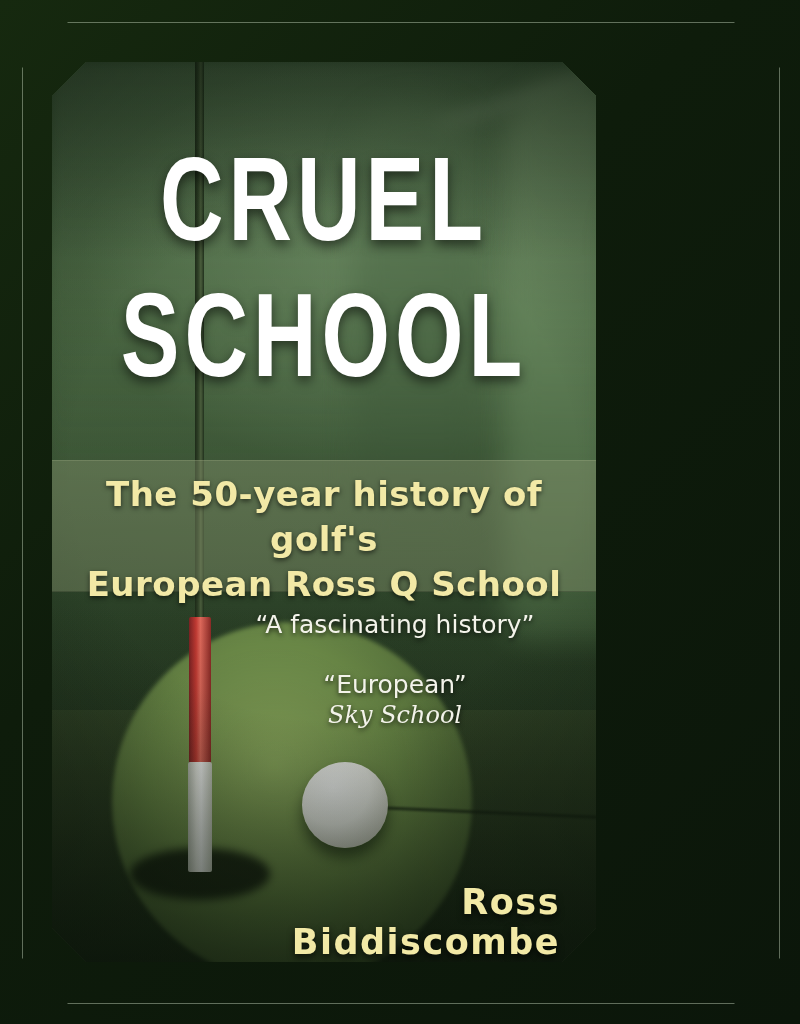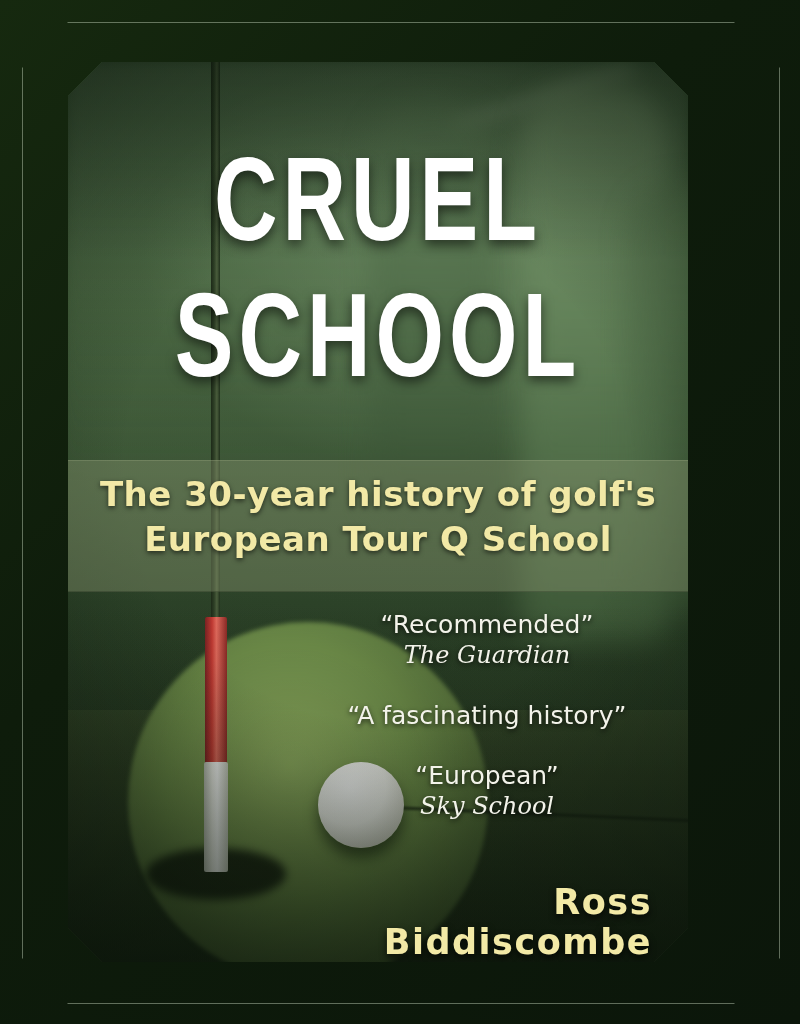--- a/index.html
+++ b/index.html
@@ -36,22 +36,22 @@
     width: 756px; height: 980px;
     border: 1px solid rgba(200, 215, 190, 0.45);
     -webkit-clip-path: polygon(46px 0, calc(100% - 46px) 0, 100% 46px, 100% calc(100% - 46px), calc(100% - 46px) 100%, 46px 100%, 0 calc(100% - 46px), 0 46px);
     clip-path: polygon(46px 0, calc(100% - 46px) 0, 100% 46px, 100% calc(100% - 46px), calc(100% - 46px) 100%, 46px 100%, 0 calc(100% - 46px), 0 46px);
     pointer-events: none;
   }
 
   
   .photo-panel {
     position: absolute;
-    left: 68px; top: 62px;
-    width: 620px; height: 900px;
+    left: 52px; top: 62px;
+    width: 544px; height: 900px;
     background:
       radial-gradient(ellipse 520px 380px at 58% 22%, rgba(120,150,110,0.55) 0%, rgba(60,85,55,0.25) 55%, rgba(30,48,28,0.05) 100%),
       linear-gradient(180deg, #3e5a3a 0%, #46633e 26%, #3c5636 46%, #2c4228 60%, #24351f 78%, #1b2818 100%);
     -webkit-clip-path: polygon(34px 0, calc(100% - 34px) 0, 100% 34px, 100% calc(100% - 34px), calc(100% - 34px) 100%, 34px 100%, 0 calc(100% - 34px), 0 34px);
     clip-path: polygon(34px 0, calc(100% - 34px) 0, 100% 34px, 100% calc(100% - 34px), calc(100% - 34px) 100%, 34px 100%, 0 calc(100% - 34px), 0 34px);
     overflow: hidden;
   }
 
   
   .bg-golfer {
@@ -275,29 +275,25 @@
 
     <div class="vignette"></div>
 
     <div class="title-wrap">
       <div class="title-line one">CRUEL</div>
       <div class="title-line two">SCHOOL</div>
     </div>
 
     <div class="subtitle-band"></div>
     <div class="subtitle-text">
-      <div>The 30-year history of golf's</div>
-      <div>European Tour Q School</div>
+      <div>The 50-year history of golf's</div>
+      <div>European Ross Q School</div>
     </div>
 
     <div class="quotes">
-      <div class="quote-block">
-        <div class="quote-text">“Recommended”</div>
-        <div class="quote-source">The Guardian</div>
-      </div>
       <div class="quote-block">
         <div class="quote-text">“A fascinating history”</div>
       </div>
       <div class="quote-block">
         <div class="quote-text">“European”</div>
         <div class="quote-source">Sky School</div>
       </div>
     </div>
 
     <div class="author">Ross Biddiscombe</div>

